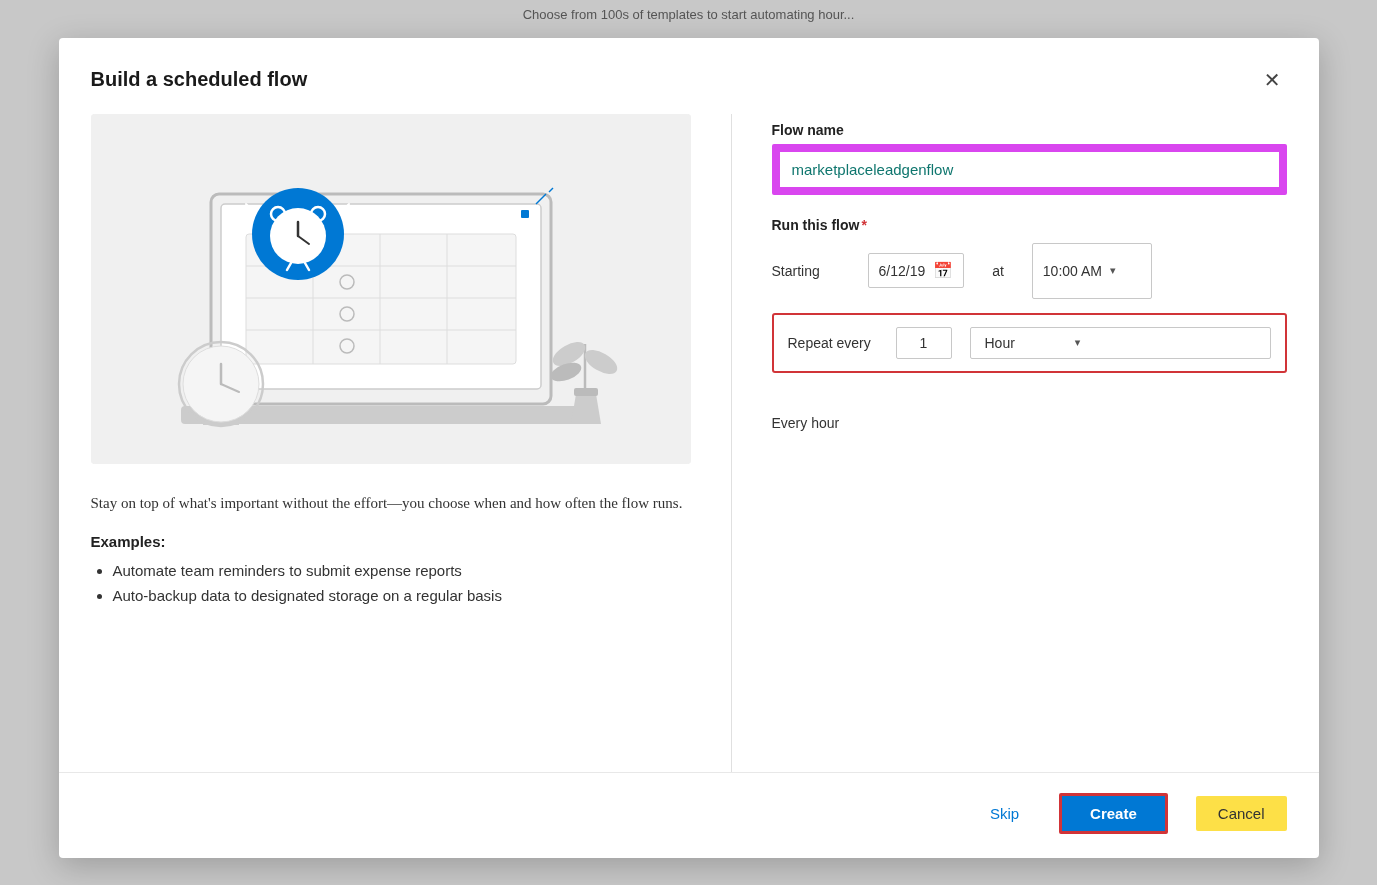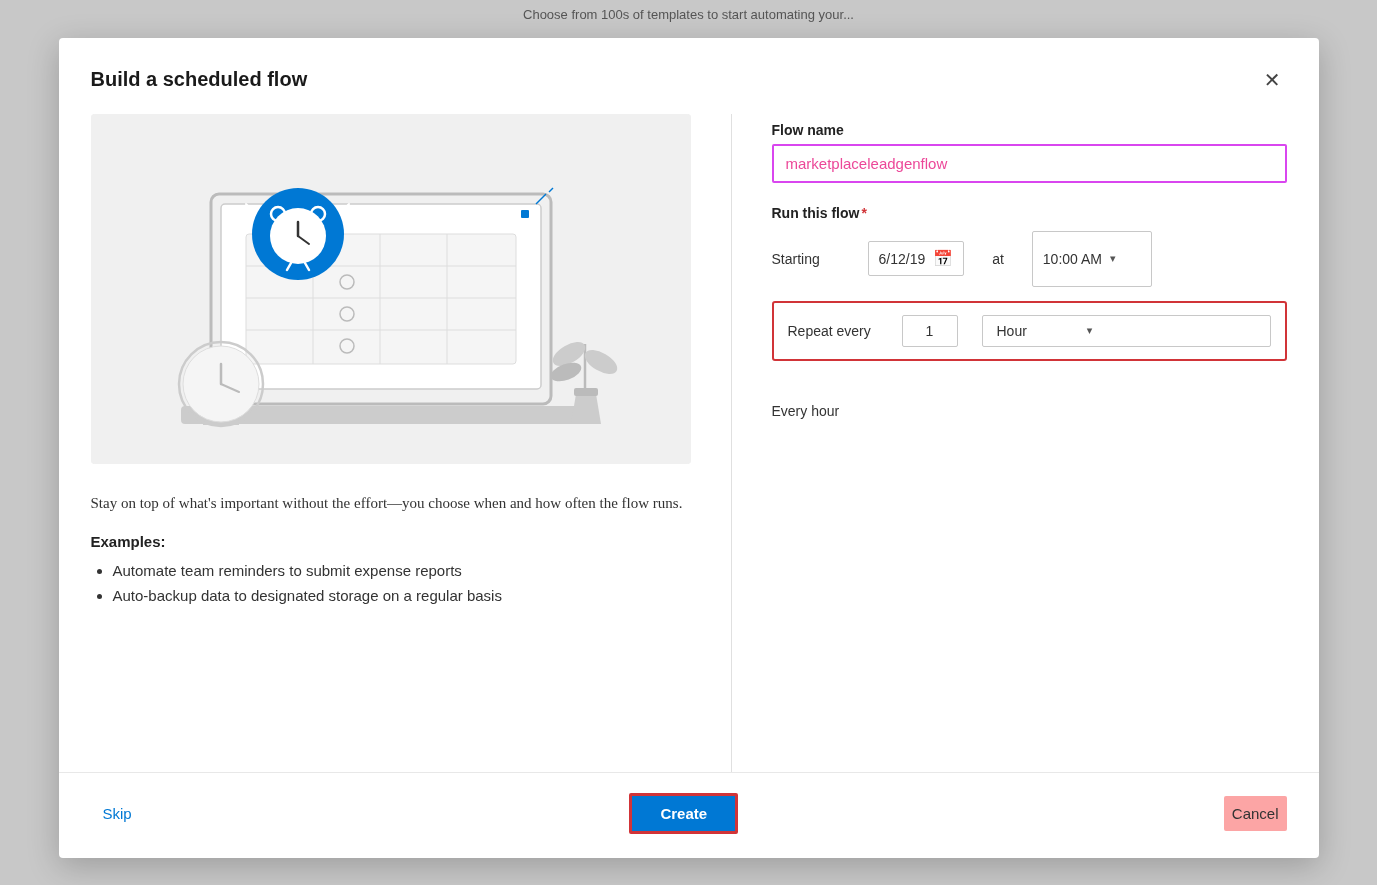--- a/index.html
+++ b/index.html
@@ -137,25 +137,25 @@
 
     .field-label {
       font-size: 14px;
       font-weight: 600;
       color: #222;
       margin-bottom: 6px;
     }
 
     .flow-name-input {
       width: 100%;
-      border: 2px solid #d946ef;
+      border: 8px solid #d946ef;
       border-radius: 2px;
       padding: 9px 12px;
       font-size: 15px;
-      color: #ec4899;
+      color: #0f766e;
       outline: none;
       margin-bottom: 22px;
     }
 
     .run-flow-section {
       margin-bottom: 16px;
     }
 
     .run-flow-label {
       font-size: 14px;
@@ -224,21 +224,21 @@
       color: #555;
     }
 
     
     .repeat-row-wrapper {
       border: 2px solid #d13438;
       border-radius: 3px;
       padding: 12px 14px;
       display: flex;
       align-items: center;
-      gap: 24px;
+      gap: 18px;
       margin-bottom: 22px;
     }
 
     .repeat-label {
       font-size: 14px;
       color: #333;
       min-width: 90px;
     }
 
     .repeat-number {
@@ -279,22 +279,22 @@
 
     .this-flow-value {
       font-size: 14px;
       color: #333;
     }
 
     
     .dialog-footer {
       display: flex;
       align-items: center;
-      justify-content: space-between;
-      gap: 12px;
+      justify-content: flex-end;
+      gap: 28px;
       padding: 20px 32px 24px 32px;
       border-top: 1px solid #e8e8e8;
       margin-top: auto;
     }
 
     .btn-skip {
       background: none;
       border: none;
       color: #0078d4;
       font-size: 15px;
@@ -308,35 +308,35 @@
       color: #fff;
       border: 3px solid #d13438;
       border-radius: 2px;
       font-size: 15px;
       font-weight: 600;
       cursor: pointer;
       padding: 9px 28px;
     }
 
     .btn-cancel {
-      background: #fca5a5;
+      background: #fde047;
       color: #333;
       border: none;
       border-radius: 2px;
       font-size: 15px;
       font-weight: 500;
       cursor: pointer;
-      padding: 9px 8px;
+      padding: 9px 22px;
     }
   </style>
 </head>
 <body>
 
 <div class="top-bar">
-  <span>Choose from 100s of templates to start automating your...</span>
+  <span>Choose from 100s of templates to start automating hour...</span>
 </div>
 
 <div class="dialog">
 
   <div class="dialog-header">
     <span class="dialog-title">Build a scheduled flow</span>
     <button class="close-btn">✕</button>
   </div>
 
   <div class="dialog-body">

